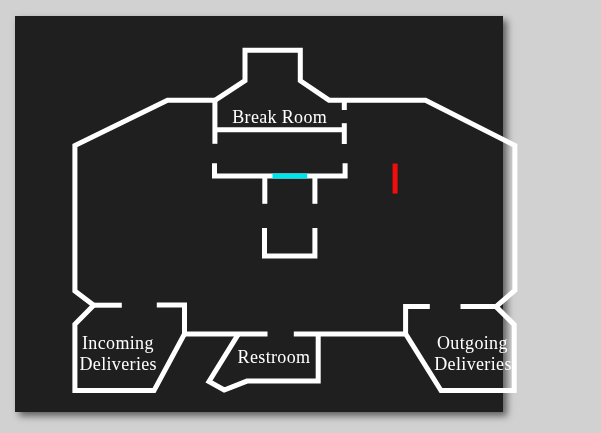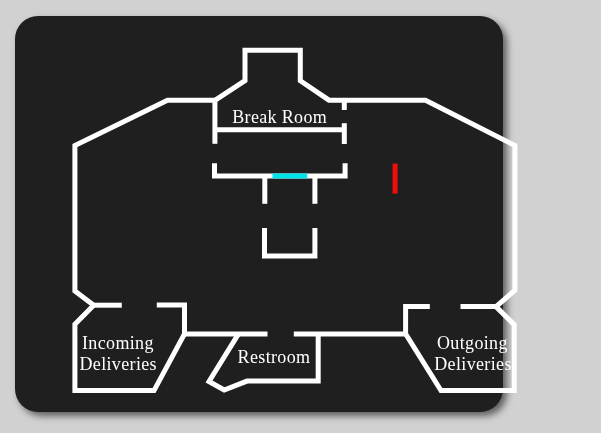--- a/index.html
+++ b/index.html
@@ -1,18 +1,18 @@
 <!DOCTYPE html>
 <html><head>
 <meta charset="utf-8">
 <style>
   html,body{margin:0;padding:0;}
   body{width:601px;height:433px;background:#d1d1d1;overflow:hidden;font-family:"Liberation Serif",serif;}
   #page{position:absolute;left:15px;top:16px;width:488px;height:396px;background:#1f1f1f;
-        box-shadow:4px 4px 7px rgba(0,0,0,0.55);border-radius:23px;}
+        box-shadow:4px 4px 7px rgba(0,0,0,0.55);}
   svg{display:block;filter:opacity(0.999);}
 </style>
 </head>
 <body>
 
 <div id="page">
 <svg width="563" height="396" viewBox="0 0 563 396">
   <g fill="none" stroke="#ffffff" stroke-width="5" stroke-linecap="butt" stroke-linejoin="miter">
 
     <path d="M 200.3 84.15 L 230.0 64.7 L 230.0 34.35 L 285.3 34.35 L 285.3 64.7 L 314.0 84.15 L 410.5 84.15 L 499.9 129.5 L 499.9 274.4 L 481 290.6"></path>

